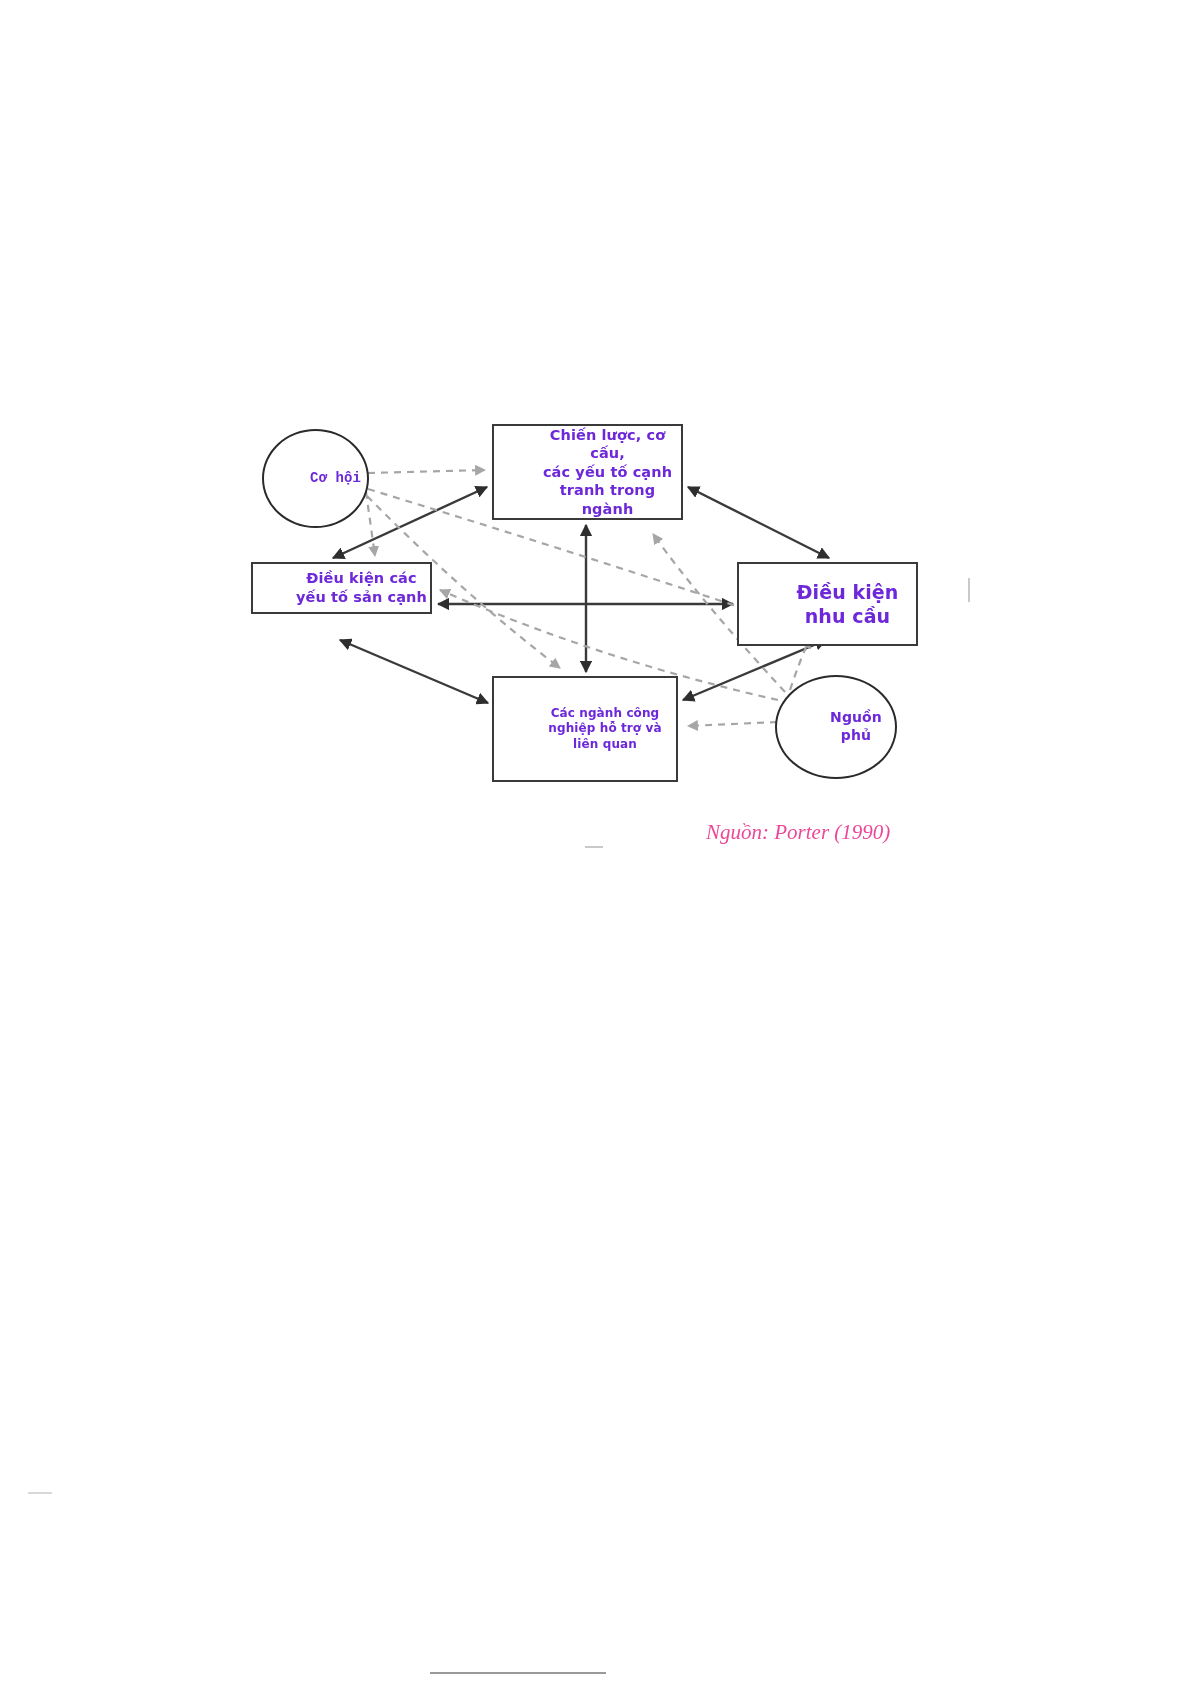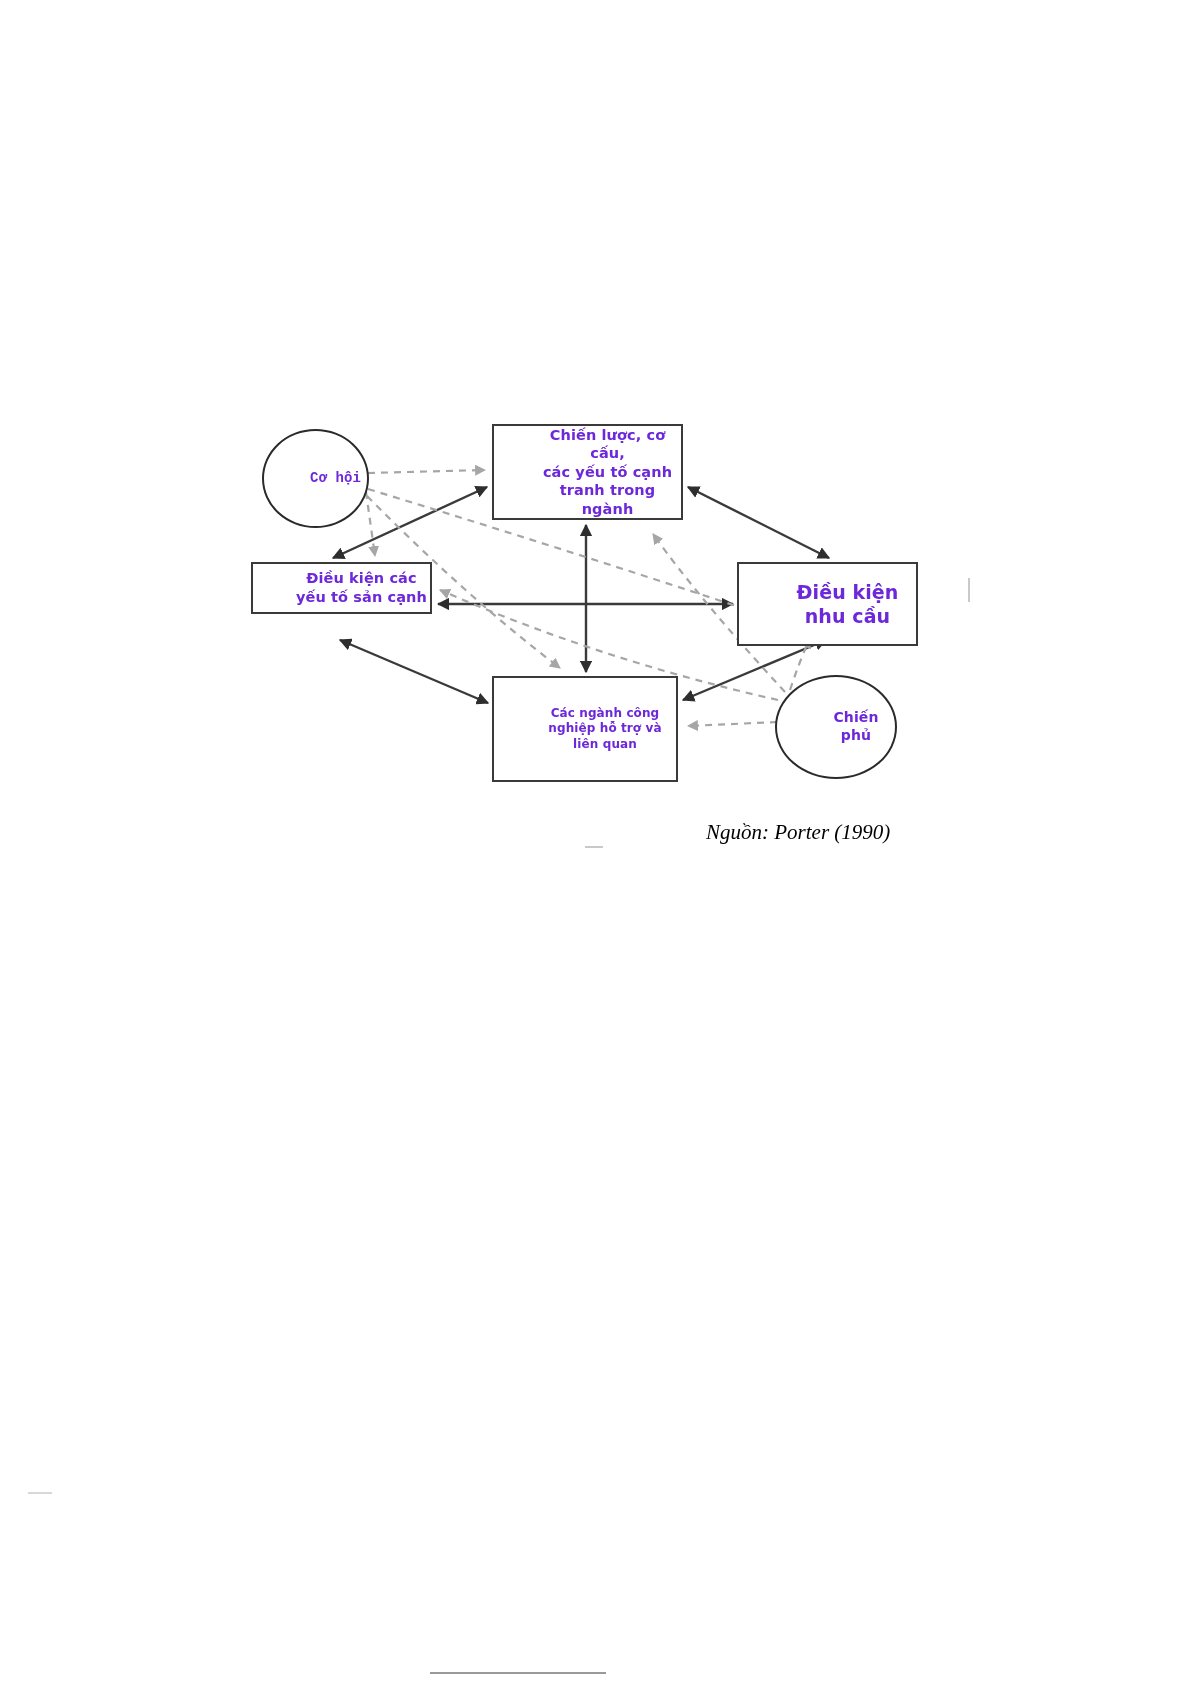--- a/index.html
+++ b/index.html
@@ -91,21 +91,21 @@
     width: 122px; height: 104px;
     font-size: 14px;
   }
   #source-note {
     position: absolute;
     left: 706px;
     top: 820px;
     font-family: "Liberation Serif", serif;
     font-style: italic;
     font-size: 21px;
-    color: #000000;
+    color: #ec4899;
     white-space: nowrap;
   }
   .stray-mark {
     position: absolute;
     background: #c9c9c9;
   }
   #stray-1 { left: 585px; top: 846px; width: 18px; height: 2px; }
   #stray-2 { left: 968px; top: 578px; width: 2px; height: 24px; }
   #stray-3 { left: 28px; top: 1492px; width: 24px; height: 2px; background: #d8d8d8; }
   #stray-4 { left: 430px; top: 1672px; width: 176px; height: 2px; background: #9a9a9a; }
@@ -187,21 +187,21 @@
 
     <div class="node node-box" id="node-industries">
       <span>
         <span>Các ngành công</span>
         <span>nghiệp hỗ trợ và</span>
         <span>liên quan</span>
       </span>
     </div>
 
     <div class="node node-ellipse" id="node-government">
-      <span>Chiến phủ</span>
+      <span>Nguồn phủ</span>
     </div>
 
     <div id="source-note">Nguồn: Porter (1990)</div>
 
     <div class="stray-mark" id="stray-1"></div>
     <div class="stray-mark" id="stray-2"></div>
     <div class="stray-mark" id="stray-3"></div>
     <div class="stray-mark" id="stray-4"></div>
 
   </div>

